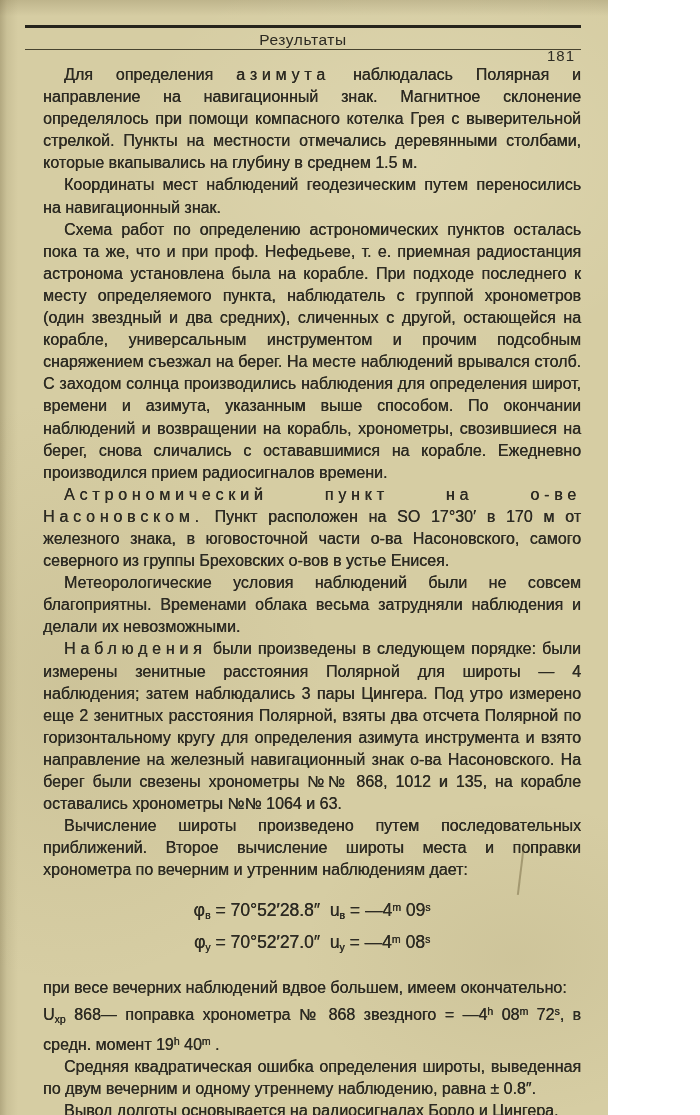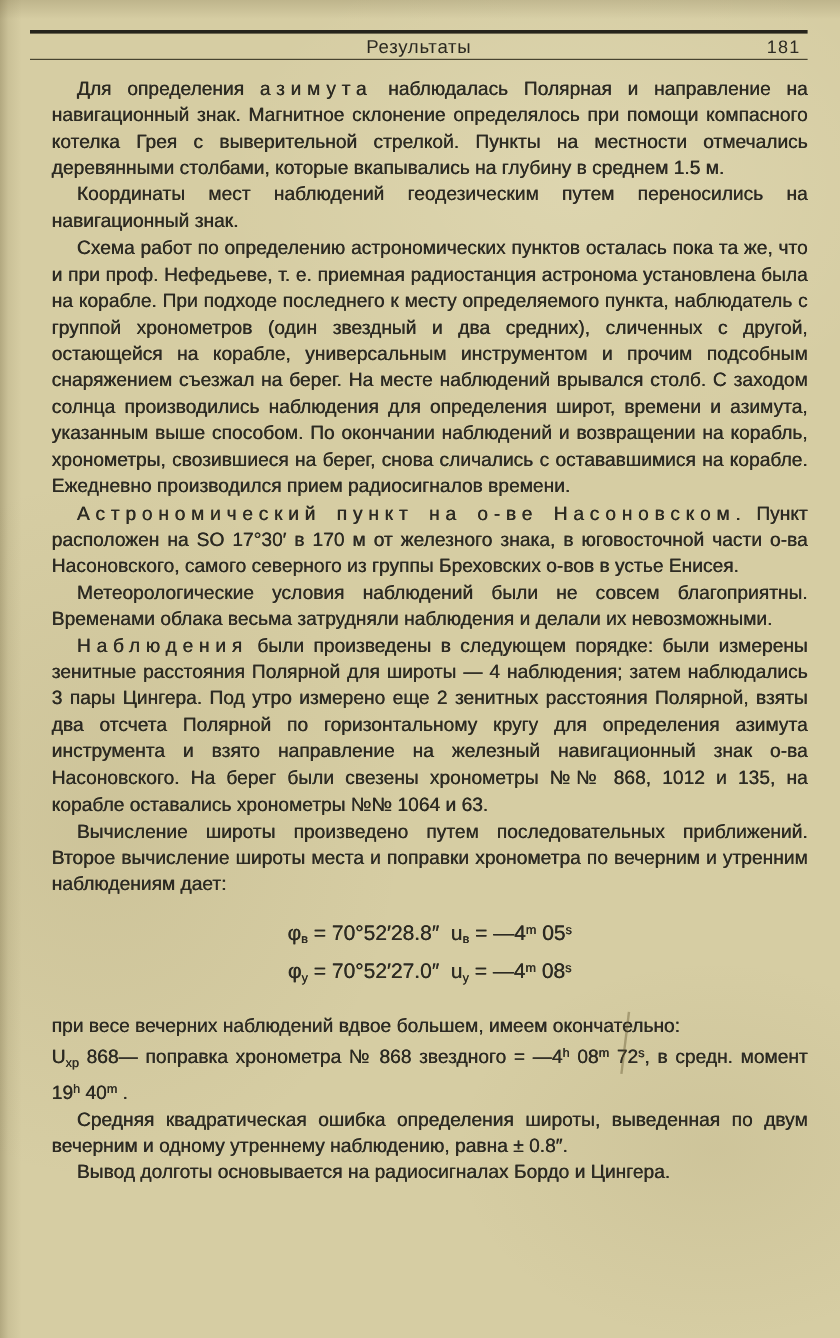--- a/index.html
+++ b/index.html
@@ -1,39 +1,39 @@
 <!DOCTYPE html>
 <html><head>
 <meta charset="utf-8">
 <style>
   * { margin: 0; padding: 0; box-sizing: border-box; }
   html, body { width: 700px; }
   .page {
     position: relative;
-    width: 700px;
+    width: 608px;
     height: 1115px;
     overflow: hidden;
     background:
       radial-gradient(ellipse 420px 300px at 68% 14%, rgba(255,252,230,0.18), rgba(255,252,230,0) 70%),
       radial-gradient(ellipse 360px 420px at 12% 62%, rgba(125,110,66,0.10), rgba(125,110,66,0) 70%),
       radial-gradient(ellipse 300px 220px at 85% 86%, rgba(125,110,66,0.09), rgba(125,110,66,0) 72%),
       linear-gradient(90deg, rgba(96,84,48,0.30) 0px, rgba(96,84,48,0.10) 7px, rgba(96,84,48,0) 18px),
       linear-gradient(180deg, rgba(96,84,48,0.20) 0px, rgba(96,84,48,0) 16px),
       #d6cda3;
     color: #2d2b23;
     font-family: "Liberation Sans", sans-serif;
   }
   .header { position: absolute; top: 25px; left: 25px; right: 27px; }
   .rule-thick { height: 3px; background: #26241c; }
   .header-row { position: relative; height: 20px; margin-top: 1px; }
   .header-title {
     position: absolute; left: 0; right: 0; top: 2px;
     text-align: center; font-size: 15.5px; letter-spacing: 0.6px; color: #2b2921;
   }
-  .page-number { position: absolute; right: 6px; top: 2px; font-size: 15px; letter-spacing: 1px; }
+  .page-number { position: absolute; right: 6px; top: 18px; font-size: 15px; letter-spacing: 1px; }
   .rule-thin { height: 1px; background: #47432f; }
   .body-text {
     position: absolute; top: 64px; left: 43px; right: 27px;
     font-size: 16px; line-height: 22.1px;
     text-align: justify;
     text-shadow: 0.3px 0 0 currentColor;
   }
   p.para { text-align: justify; }
   p.indent { text-indent: 21px; }
   .run-spaced { letter-spacing: 0.30em; }
@@ -66,21 +66,21 @@
   <div class="body-text">
     <p class="para indent"><span>Для определения </span><span class="run-spaced">азимута</span><span> наблюдалась Полярная и направление на навигационный знак. Магнитное склонение определялось при помощи компасного котелка Грея с выверительной стрелкой. Пункты на местности отмечались деревянными столбами, которые вкапывались на глубину в среднем 1.5 м.</span></p>
     <p class="para indent"><span>Координаты мест наблюдений геодезическим путем переносились на навигационный знак.</span></p>
     <p class="para indent"><span>Схема работ по определению астрономических пунктов осталась пока та же, что и при проф. Нефедьеве, т. е. приемная радиостанция астронома установлена была на корабле. При подходе последнего к месту определяемого пункта, наблюдатель с группой хронометров (один звездный и два средних), сличенных с другой, остающейся на корабле, универсальным инструментом и прочим подсобным снаряжением съезжал на берег. На месте наблюдений врывался столб. С заходом солнца производились наблюдения для определения широт, времени и азимута, указанным выше способом. По окончании наблюдений и возвращении на корабль, хронометры, свозившиеся на берег, снова сличались с остававшимися на корабле. Ежедневно производился прием радиосигналов времени.</span></p>
     <p class="para indent"><span class="run-spaced">Астрономический пункт на о-ве Насоновском.</span><span> Пункт расположен на SO 17°30′  в 170 м от железного знака, в юговосточной части о-ва Насоновского, самого северного из группы Бреховских о-вов в устье Енисея.</span></p>
     <p class="para indent"><span>Метеорологические условия наблюдений были не совсем благоприятны. Временами облака весьма затрудняли наблюдения и делали их невозможными.</span></p>
     <p class="para indent"><span class="run-spaced">Наблюдения</span><span> были произведены в следующем порядке: были измерены зенитные расстояния Полярной для широты — 4 наблюдения; затем наблюдались 3 пары Цингера. Под утро измерено еще 2 зенитных расстояния Полярной, взяты два отсчета Полярной по горизонтальному кругу для определения азимута инструмента и взято направление на железный навигационный знак о-ва Насоновского. На берег были свезены хронометры №№ 868, 1012 и 135, на корабле оставались хронометры №№ 1064 и 63.</span></p>
     <p class="para indent"><span>Вычисление широты произведено путем последовательных приближений. Второе вычисление широты места и поправки хронометра по вечерним и утренним наблюдениям дает:</span></p>
 
     <div class="formula formula-pair">
-      <div class="formula-line"><span>φ</span><span class="run-sub">в</span><span> = 70°52′28.8″  </span><span>u</span><span class="run-sub">в</span><span> = —4</span><span class="run-sup">m</span><span> 05</span><span class="run-sup">s</span></div>
+      <div class="formula-line"><span>φ</span><span class="run-sub">в</span><span> = 70°52′28.8″  </span><span>u</span><span class="run-sub">в</span><span> = —4</span><span class="run-sup">m</span><span> 09</span><span class="run-sup">s</span></div>
       <div class="formula-line"><span>φ</span><span class="run-sub">у</span><span> = 70°52′27.0″  </span><span>u</span><span class="run-sub">у</span><span> = —4</span><span class="run-sup">m</span><span> 08</span><span class="run-sup">s</span></div>
     </div>
 
     <p class="para"><span>при весе вечерних наблюдений вдвое большем, имеем окончательно:</span></p>
 
 
     <p class="para"><span>U</span><span class="run-sub">хр</span><span> 868— поправка хронометра № 868 звездного = —4</span><span class="run-sup">h</span><span> 08</span><span class="run-sup">m</span><span> 72</span><span class="run-sup">s</span><span>, в средн. момент 19</span><span class="run-sup">h</span><span> 40</span><span class="run-sup">m</span><span> .</span></p>
     <p class="para indent"><span>Средняя квадратическая ошибка определения широты, выведенная по двум вечерним и одному утреннему наблюдению, равна ± 0.8″.</span></p>
     <p class="para indent"><span>Вывод долготы основывается на радиосигналах Бордо и Цингера.</span></p>
   </div>

